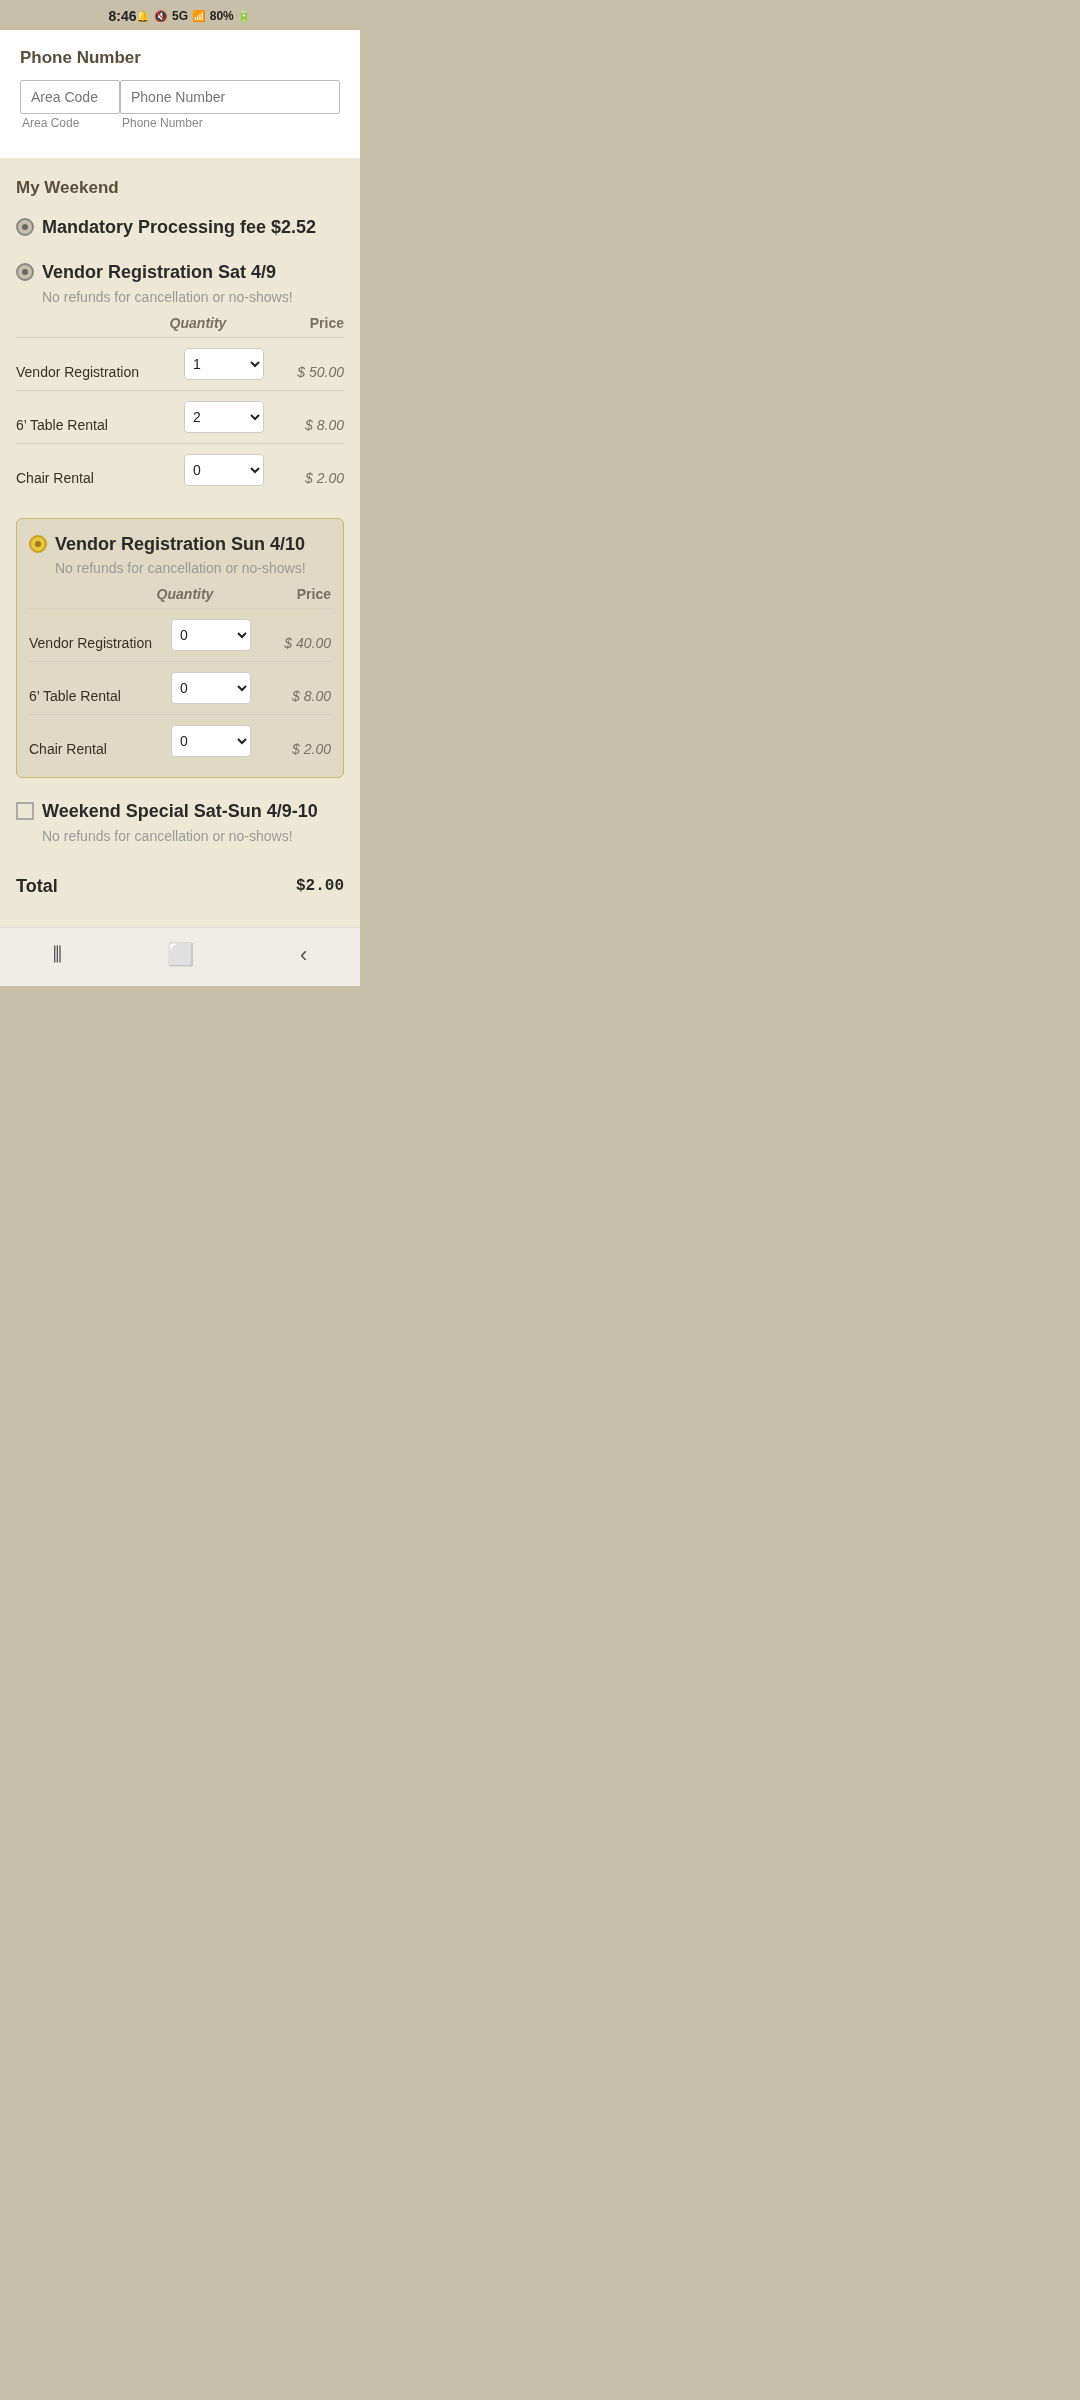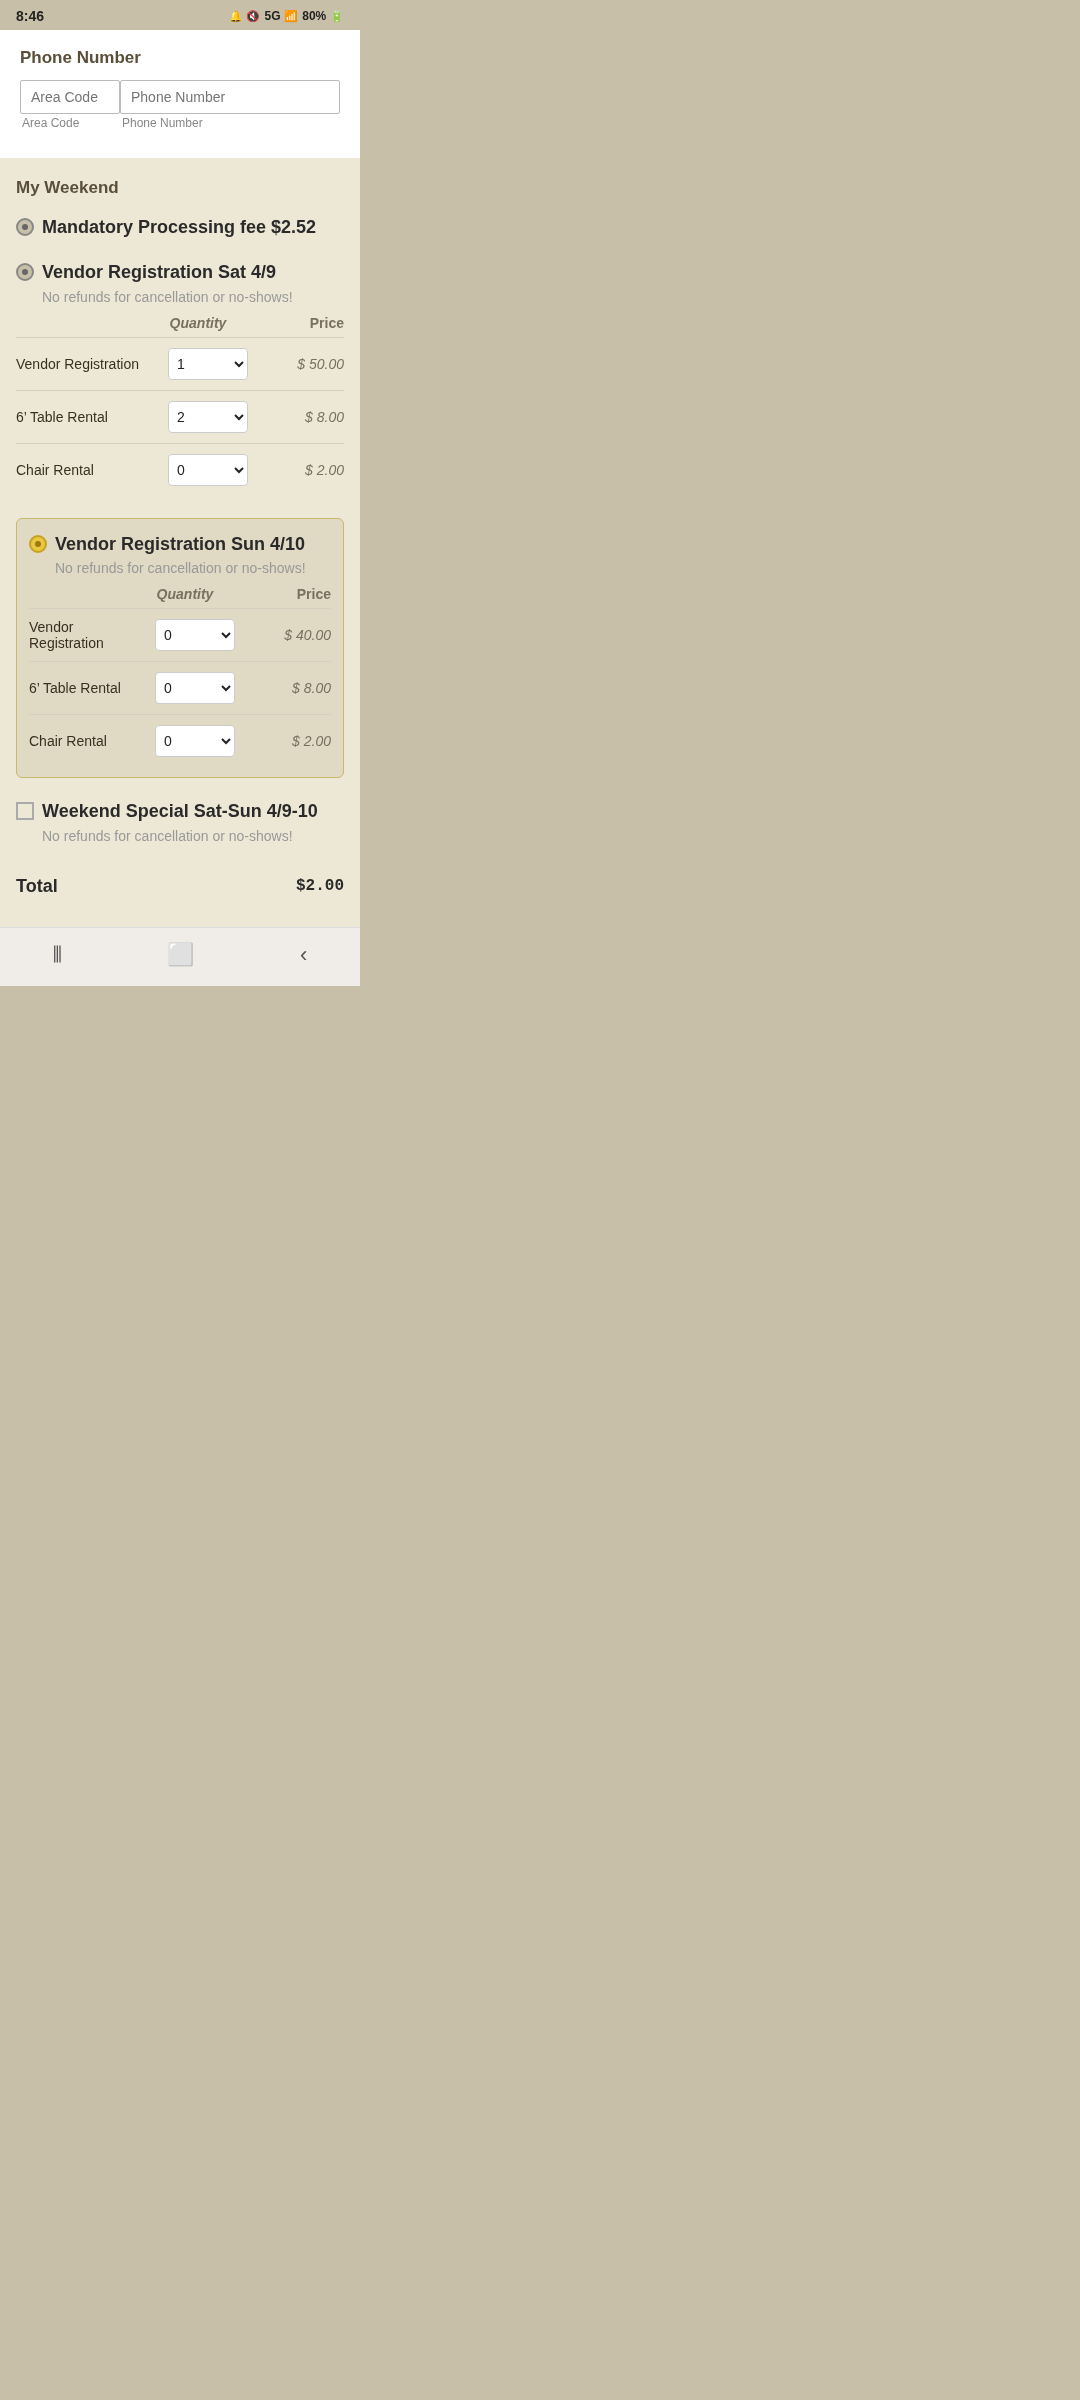--- a/index.html
+++ b/index.html
@@ -9,23 +9,23 @@
       width: 360px;
       min-height: 800px;
       font-family: 'Segoe UI', Arial, sans-serif;
       background: #c8bfa8;
       overflow-x: hidden;
     }
 
     
     .status-bar {
       display: flex;
-      justify-content: space-between;
-      align-items: center;
-      padding: 8px 16px 6px;
+      justify-content: center;
+      align-items: center;
+      padding: 8px 28px 6px;
       background: #c8bfa8;
       font-size: 13px;
       font-weight: 600;
       color: #222;
     }
     .status-bar .time {
       font-size: 14px;
       font-weight: 700;
     }
     .status-icons {
@@ -174,24 +174,23 @@
     .col-price {
       width: 80px;
       text-align: right;
       font-size: 14px;
       color: #7a7060;
       font-weight: 600;
     }
 
     .item-row {
       display: flex;
-      align-items: center;
+      align-items: flex-end;
       padding: 10px 0;
       border-top: 1px solid #d5cfc0;
-      gap: 16px;
     }
     .item-name {
       flex: 1;
       font-size: 14px;
       color: #3a3020;
     }
     .item-qty-select {
       width: 80px;
       padding: 6px 4px;
       border: 1px solid #ccc;

